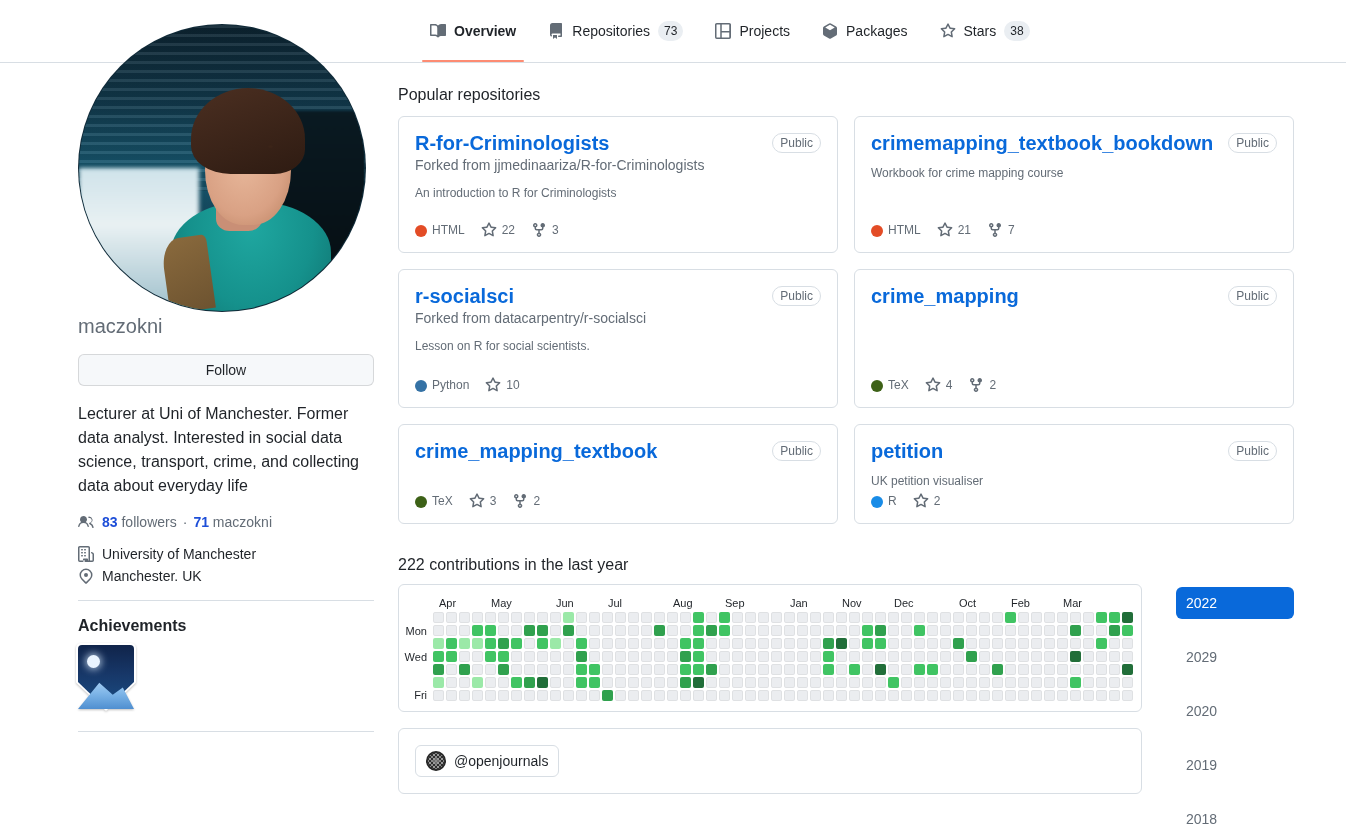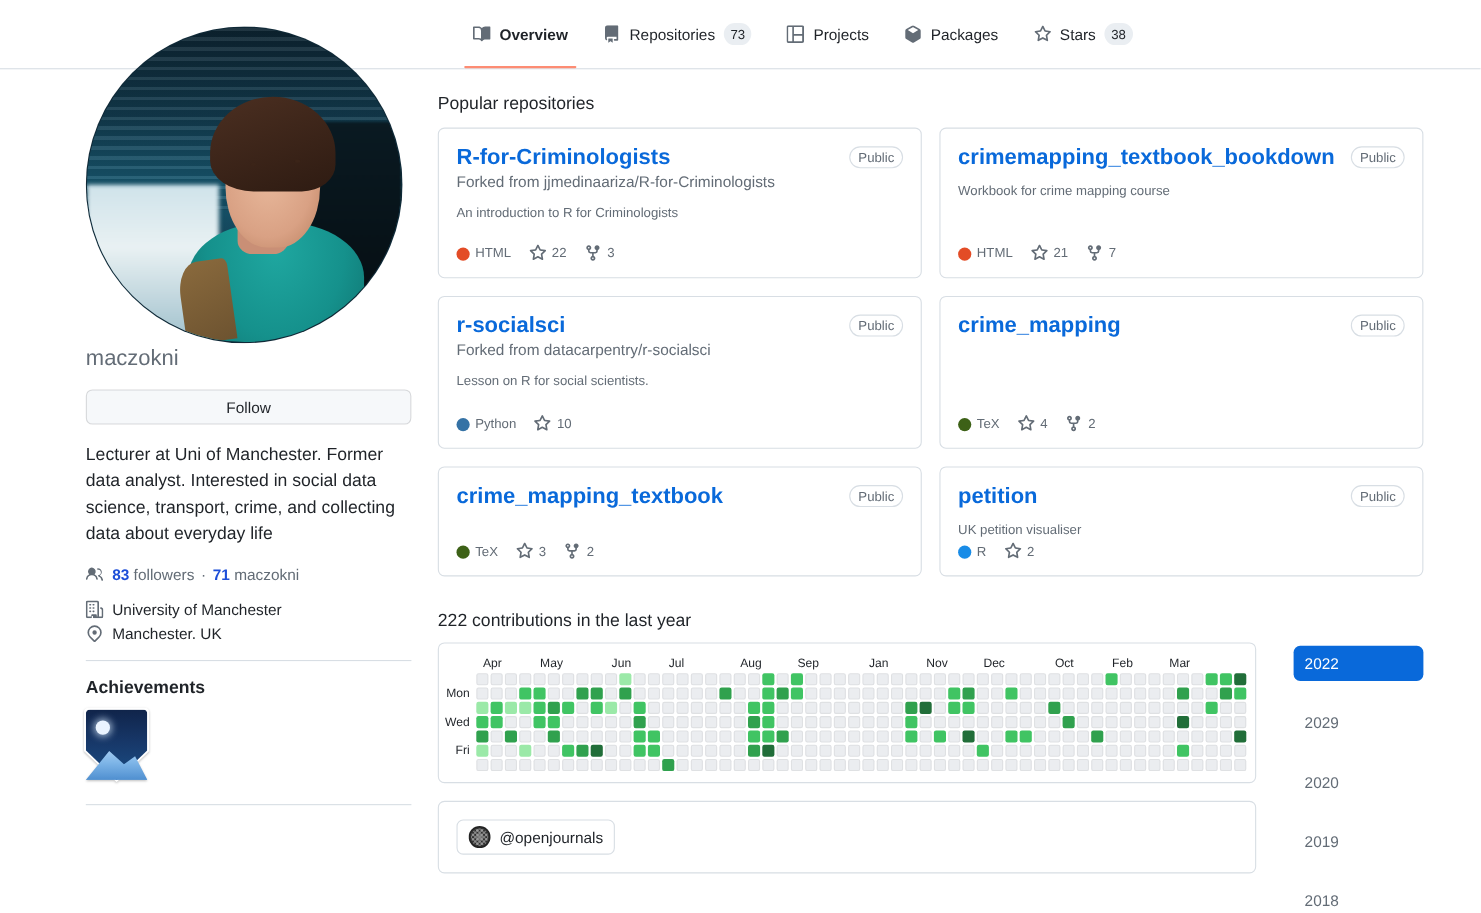--- a/index.html
+++ b/index.html
@@ -540,21 +540,21 @@
             <span style="left: 405px;">Nov</span>
             <span style="left: 457px;">Dec</span>
             <span style="left: 522px;">Oct</span>
             <span style="left: 574px;">Feb</span>
             <span style="left: 626px;">Mar</span>
           </div>
         <div class="grid-wrap">
           <div class="daylabels" id="daylabels">
               <span style="top: 13px;">Mon</span>
               <span style="top: 39px;">Wed</span>
-              <span style="top: 64px;">Fri</span>
+              <span style="top: 77px;">Fri</span>
             </div>
           <div class="grid" id="cal-grid">
               <div class="cell" style="background: rgb(235, 237, 240);"></div>
               <div class="cell" style="background: rgb(235, 237, 240);"></div>
               <div class="cell" style="background: rgb(155, 233, 168); outline: none;"></div>
               <div class="cell" style="background: rgb(64, 196, 99); outline: none;"></div>
               <div class="cell" style="background: rgb(48, 161, 78); outline: none;"></div>
               <div class="cell" style="background: rgb(155, 233, 168); outline: none;"></div>
               <div class="cell" style="background: rgb(235, 237, 240);"></div>
               <div class="cell" style="background: rgb(235, 237, 240);"></div>

